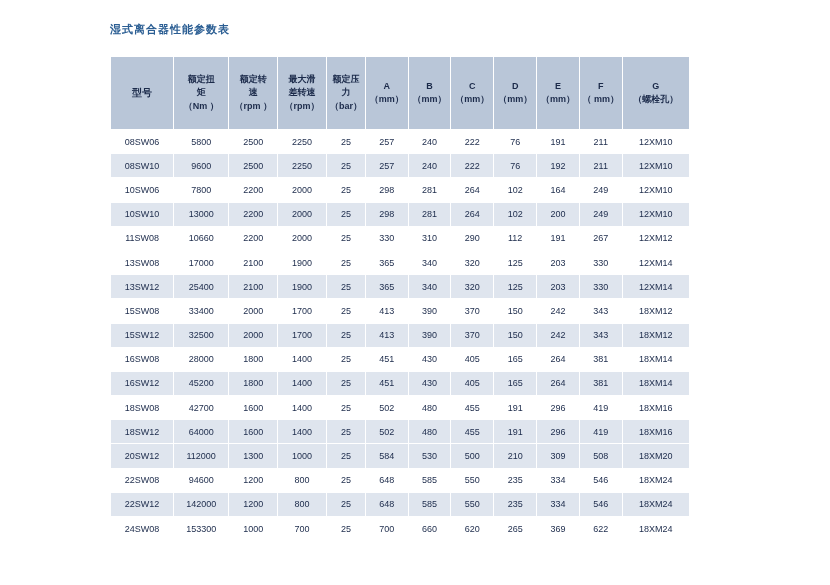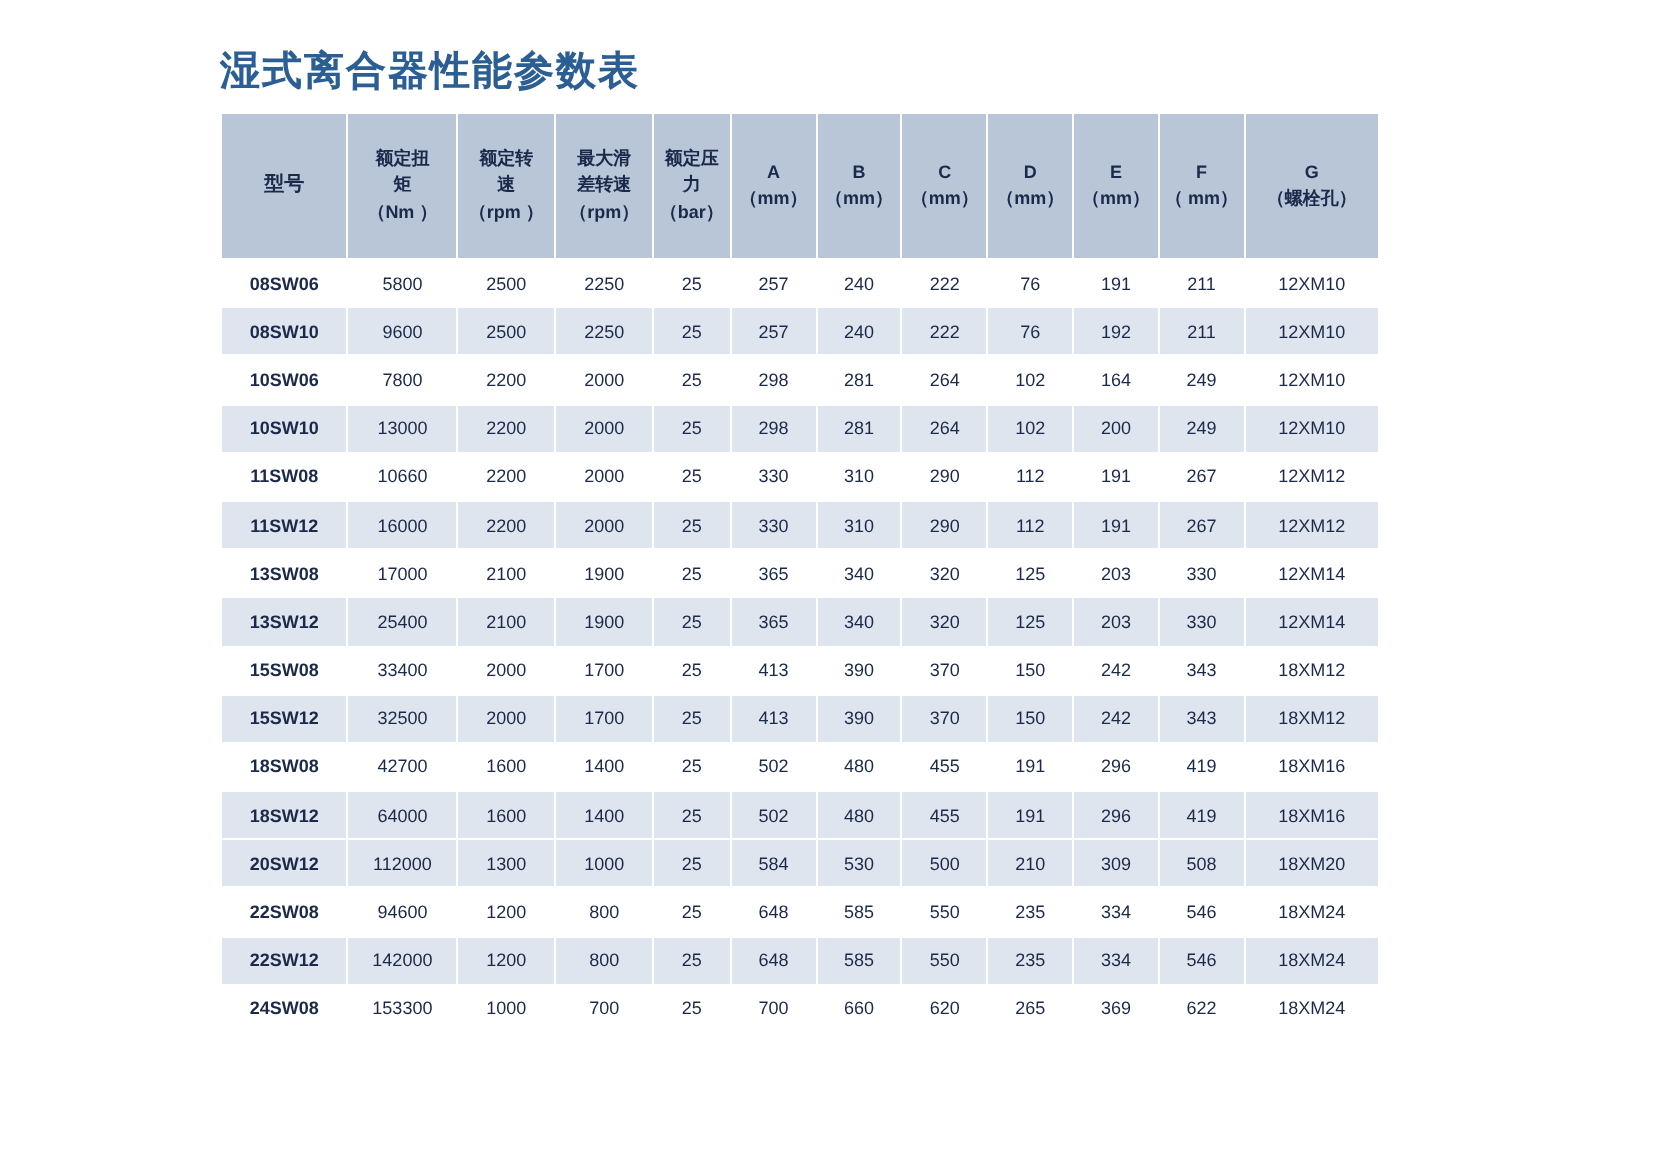--- a/index.html
+++ b/index.html
@@ -18,21 +18,21 @@
     position: relative;
     width: 830px;
     height: 585px;
     background: #ffffff;
     box-sizing: border-box;
   }
   .title {
     position: absolute;
     left: 110px;
     top: 22px;
-    font-size: 20px;
+    font-size: 11px;
     font-weight: bold;
     color: #2b5e93;
     letter-spacing: 1px;
   }
   .table-wrap {
     position: absolute;
     left: 110px;
     top: 56px;
     width: 580px;
   }
@@ -69,21 +69,21 @@
     font-size: 9px;
     border: 1px solid #ffffff;
   }
   tbody tr.odd td {
     background: #ffffff;
   }
   tbody tr.even td {
     background: #dfe5ee;
   }
   tbody td.model {
-    font-weight: bold;
+    font-weight: normal;
   }
   
   col.c-model { width: 62px; }
   col.c-torque { width: 54px; }
   col.c-rpm { width: 48px; }
   col.c-slip { width: 48px; }
   col.c-press { width: 38px; }
   col.c-dim { width: 42px; }
   col.c-g { width: 66px; }
 </style>
@@ -231,34 +231,20 @@
             <td>2000</td>
             <td>25</td>
             <td>330</td>
             <td>310</td>
             <td>290</td>
             <td>112</td>
             <td>191</td>
             <td>267</td>
             <td>12XM12</td>
           </tr>
-          <tr class="even">
-            <td class="model">11SW12</td>
-            <td>16000</td>
-            <td>2200</td>
-            <td>2000</td>
-            <td>25</td>
-            <td>330</td>
-            <td>310</td>
-            <td>290</td>
-            <td>112</td>
-            <td>191</td>
-            <td>267</td>
-            <td>12XM12</td>
-          </tr>
           <tr class="odd">
             <td class="model">13SW08</td>
             <td>17000</td>
             <td>2100</td>
             <td>1900</td>
             <td>25</td>
             <td>365</td>
             <td>340</td>
             <td>320</td>
             <td>125</td>
@@ -302,20 +288,48 @@
             <td>25</td>
             <td>413</td>
             <td>390</td>
             <td>370</td>
             <td>150</td>
             <td>242</td>
             <td>343</td>
             <td>18XM12</td>
           </tr>
           <tr class="odd">
+            <td class="model">16SW08</td>
+            <td>28000</td>
+            <td>1800</td>
+            <td>1400</td>
+            <td>25</td>
+            <td>451</td>
+            <td>430</td>
+            <td>405</td>
+            <td>165</td>
+            <td>264</td>
+            <td>381</td>
+            <td>18XM14</td>
+          </tr>
+          <tr class="even">
+            <td class="model">16SW12</td>
+            <td>45200</td>
+            <td>1800</td>
+            <td>1400</td>
+            <td>25</td>
+            <td>451</td>
+            <td>430</td>
+            <td>405</td>
+            <td>165</td>
+            <td>264</td>
+            <td>381</td>
+            <td>18XM14</td>
+          </tr>
+          <tr class="odd">
             <td class="model">18SW08</td>
             <td>42700</td>
             <td>1600</td>
             <td>1400</td>
             <td>25</td>
             <td>502</td>
             <td>480</td>
             <td>455</td>
             <td>191</td>
             <td>296</td>

